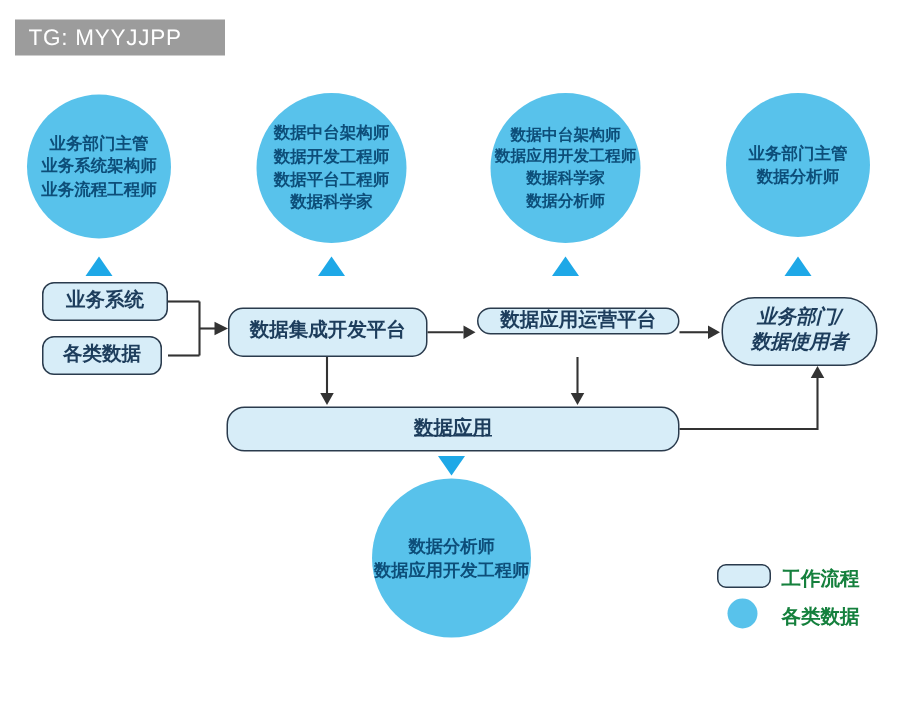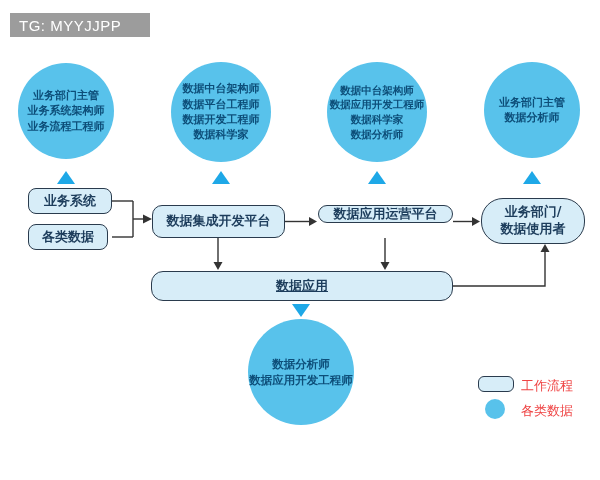--- a/index.html
+++ b/index.html
@@ -22,28 +22,28 @@
   .c5{left:248px;top:319px;width:106px;height:106px;font-size:11.5px;}
 
   .flow-box{position:absolute;background:#d7edf8;border:1.5px solid #2a3b4d;border-radius:8px;
             display:flex;flex-direction:column;align-items:center;justify-content:center;
             color:#1d3d5c;font-size:13px;font-weight:bold;box-sizing:border-box;
             text-align:center;z-index:2;line-height:1.3;}
   .b-sys{left:28px;top:188px;width:84px;height:26px;}
   .b-dat{left:28px;top:224px;width:80px;height:26px;}
   .b-int{left:152px;top:205px;width:133px;height:33px;border-radius:10px;text-align:center;}
   .b-ops{left:318px;top:205px;width:135px;height:18px;border-radius:10px;}
-  .b-dep{left:481px;top:198px;width:104px;height:46px;border-radius:22px;}
+  .b-dep{left:481px;top:198px;width:104px;height:46px;border-radius:22px;font-style:italic;}
   .b-app{left:151px;top:271px;width:302px;height:30px;border-radius:12px;text-decoration:underline;}
 
   .legend-rect{position:absolute;left:478px;top:376px;width:36px;height:16px;background:#d7edf8;
                border:1.5px solid #2a3b4d;border-radius:6px;box-sizing:border-box;z-index:2;}
   .legend-circ{position:absolute;left:485px;top:399px;width:20px;height:20px;border-radius:50%;
                background:#58c2eb;z-index:2;}
-  .legend-label{position:absolute;color:#ef4444;font-size:13px;z-index:2;font-weight:normal;text-align:right;}
+  .legend-label{position:absolute;color:#15803d;font-size:13px;z-index:2;font-weight:bold;text-align:right;}
   .ll1{left:521px;top:377px;}
   .ll2{left:521px;top:402px;}
 
   .watermark{position:absolute;left:423px;top:440px;width:177px;height:28px;background:#a9a9a9;
              color:#fff;font:16px "Liberation Sans", sans-serif;display:flex;align-items:center;
              justify-content:center;z-index:3;}
 </style>
 </head>
 <body>
 
@@ -82,22 +82,22 @@
     </g>
   </svg>
 
   <div class="role-circle c1">
     <span>业务部门主管</span>
     <span>业务系统架构师</span>
     <span>业务流程工程师</span>
   </div>
   <div class="role-circle c2">
     <span>数据中台架构师</span>
+    <span>数据开发工程师</span>
     <span>数据平台工程师</span>
-    <span>数据开发工程师</span>
     <span>数据科学家</span>
   </div>
   <div class="role-circle c3">
     <span>数据中台架构师</span>
     <span>数据应用开发工程师</span>
     <span>数据科学家</span>
     <span>数据分析师</span>
   </div>
   <div class="role-circle c4">
     <span>业务部门主管</span>

